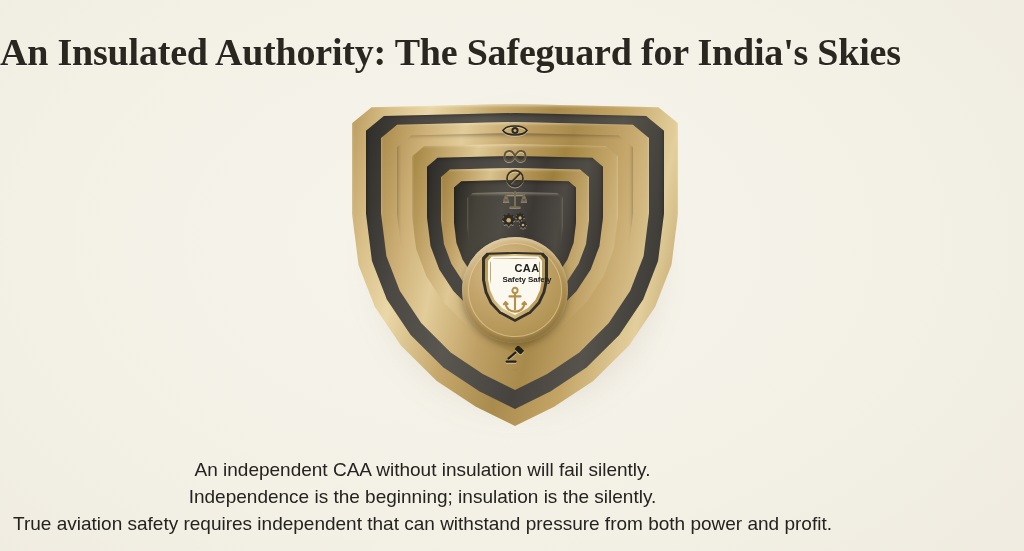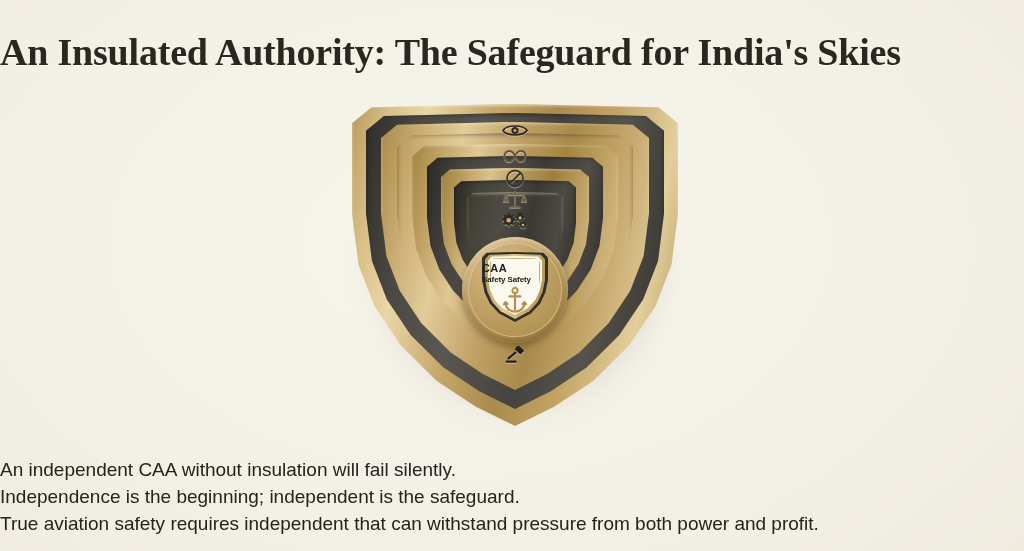--- a/index.html
+++ b/index.html
@@ -117,24 +117,24 @@
     transform: translateX(-50%);
     clip-path: polygon(
       0% 8%, 7% 1%, 50% 0%, 93% 1%, 100% 8%,
       100% 40%, 96% 58%, 88% 74%, 74% 88%, 50% 100%,
       26% 88%, 12% 74%, 4% 58%, 0% 40%
     );
   }
 
   #em-text {
     position: absolute;
-    left: 0;
+    left: 12px;
     top: 10px;
     width: 66px;
-    text-align: left;
+    text-align: center;
     pointer-events: none;
   }
   #em-line1 {
     font-family: "Liberation Sans", sans-serif;
     font-weight: bold;
     font-size: 11px;
     line-height: 12px;
     color: #22201c;
     letter-spacing: 0.4px;
   }
@@ -162,20 +162,21 @@
     line-height: 0;
     filter: drop-shadow(0 1px 0 rgba(255,246,220,0.45));
   }
 
   
   #caption {
     position: absolute;
     left: 0;
     bottom: 14px;
     width: 845px;
+    text-align: center;
     font-family: "Liberation Sans", sans-serif;
     font-size: 19px;
     line-height: 27px;
     color: #25231f;
   }
   #caption div { white-space: nowrap; }
 </style>
 </head>
 <body>
 
@@ -339,17 +340,17 @@
           <line x1="12.4" y1="6.6" x2="5.4" y2="12.6" stroke-width="2.1"></line>
           <rect x="2.6" y="14.4" width="11" height="2.3" rx="1" stroke="none"></rect>
         </g>
       </svg>
     </div>
 
   </div>
 
   <div id="caption">
     <div>An independent CAA without insulation will fail silently.</div>
-    <div>Independence is the beginning; independent is the safeguard.</div>
+    <div>Independence is the beginning; insulation is the silently.</div>
     <div>True aviation safety requires independent that can withstand pressure from both power and profit.</div>
   </div>
 
 </div>
 
 </body></html>

